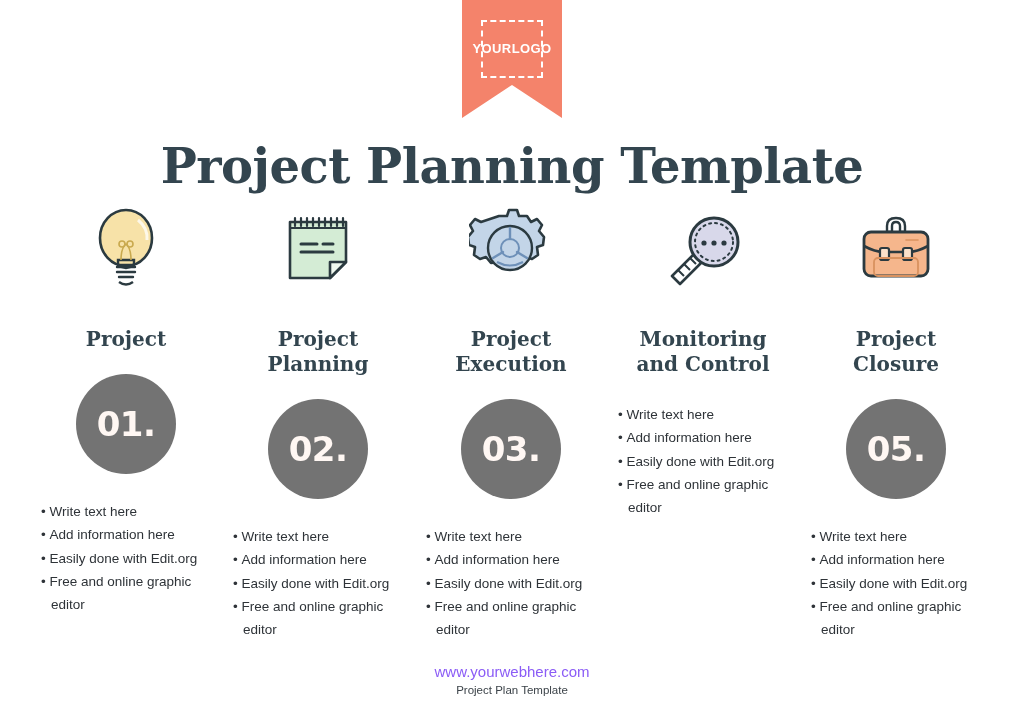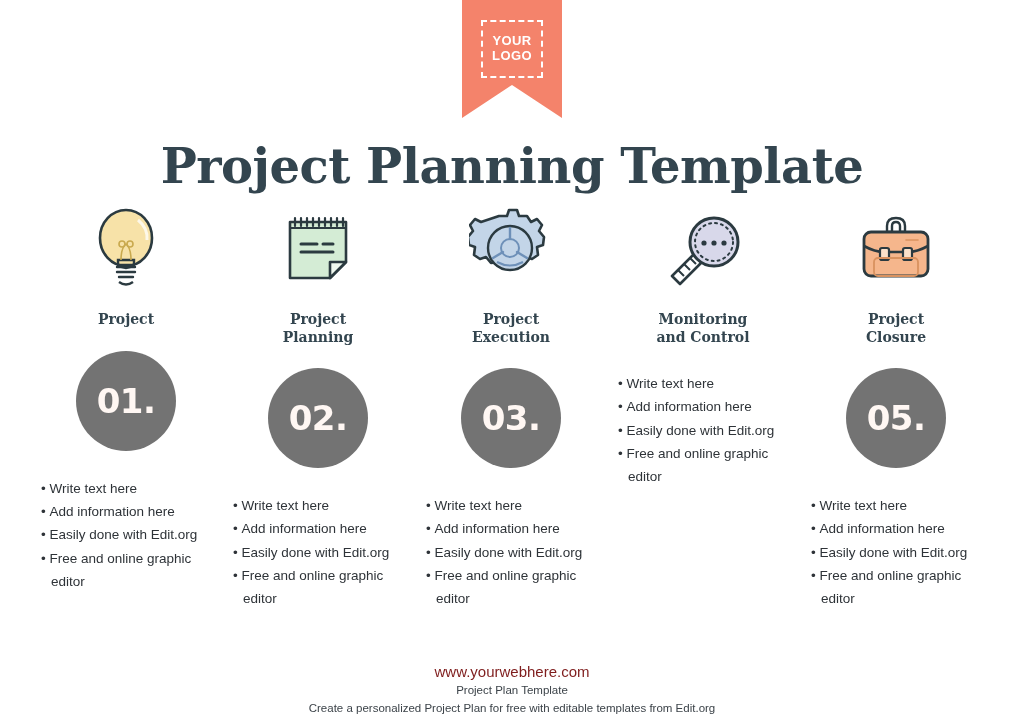--- a/index.html
+++ b/index.html
@@ -28,21 +28,20 @@
   }
   #logo-box {
     position: absolute;
     left: 481px;
     top: 20px;
     width: 62px;
     height: 58px;
     border: 2px dashed #ffffff;
     box-sizing: border-box;
     display: flex;
-    flex-direction: column;
     align-items: center;
     justify-content: center;
     line-height: 1.12;
   }
   #logo-box span {
     color: #ffffff;
     font-size: 13px;
     font-weight: bold;
     letter-spacing: 0.4px;
     font-family: "Liberation Sans", sans-serif;
@@ -77,26 +76,26 @@
 
   .icon-wrap {
     height: 86px;
     display: flex;
     align-items: center;
     justify-content: center;
   }
   .icon-wrap svg { display: block; }
 
   .step-label {
-    margin-top: 20px;
+    margin-top: 36px;
     text-align: center;
     color: #33454F;
     font-family: "DejaVu Serif", serif;
     font-weight: bold;
-    font-size: 14px;
+    font-size: 20px;
     line-height: 1.25;
   }
 
   .circle-wrap {
     margin-top: 22px;
     display: flex;
     justify-content: center;
   }
   .num-circle {
     width: 100px;
@@ -132,21 +131,21 @@
 
   
   #footer {
     position: absolute;
     left: 0;
     top: 662px;
     width: 1024px;
     text-align: center;
   }
   #footer-url {
-    color: #7f1d1d;
+    color: #8b5cf6;
     font-size: 15px;
     line-height: 1.35;
   }
   #footer-line1 {
     color: #3C4349;
     font-size: 11.5px;
     line-height: 1.5;
   }
   #footer-line2 {
     color: #3C4349;
@@ -289,14 +288,13 @@
     <div class="bullet">Write text here</div>
     <div class="bullet">Add information here</div>
     <div class="bullet">Easily done with Edit.org</div>
     <div class="bullet">Free and online graphic editor</div>
   </div>
 </div>
 
 <div id="footer">
   <div id="footer-url">www.yourwebhere.com</div>
   <div id="footer-line1">Project Plan Template</div>
-  <div id="footer-line2">Create a personalized Project Plan for free with editable templates from Edit.org</div>
 </div>
 
 </body></html>

